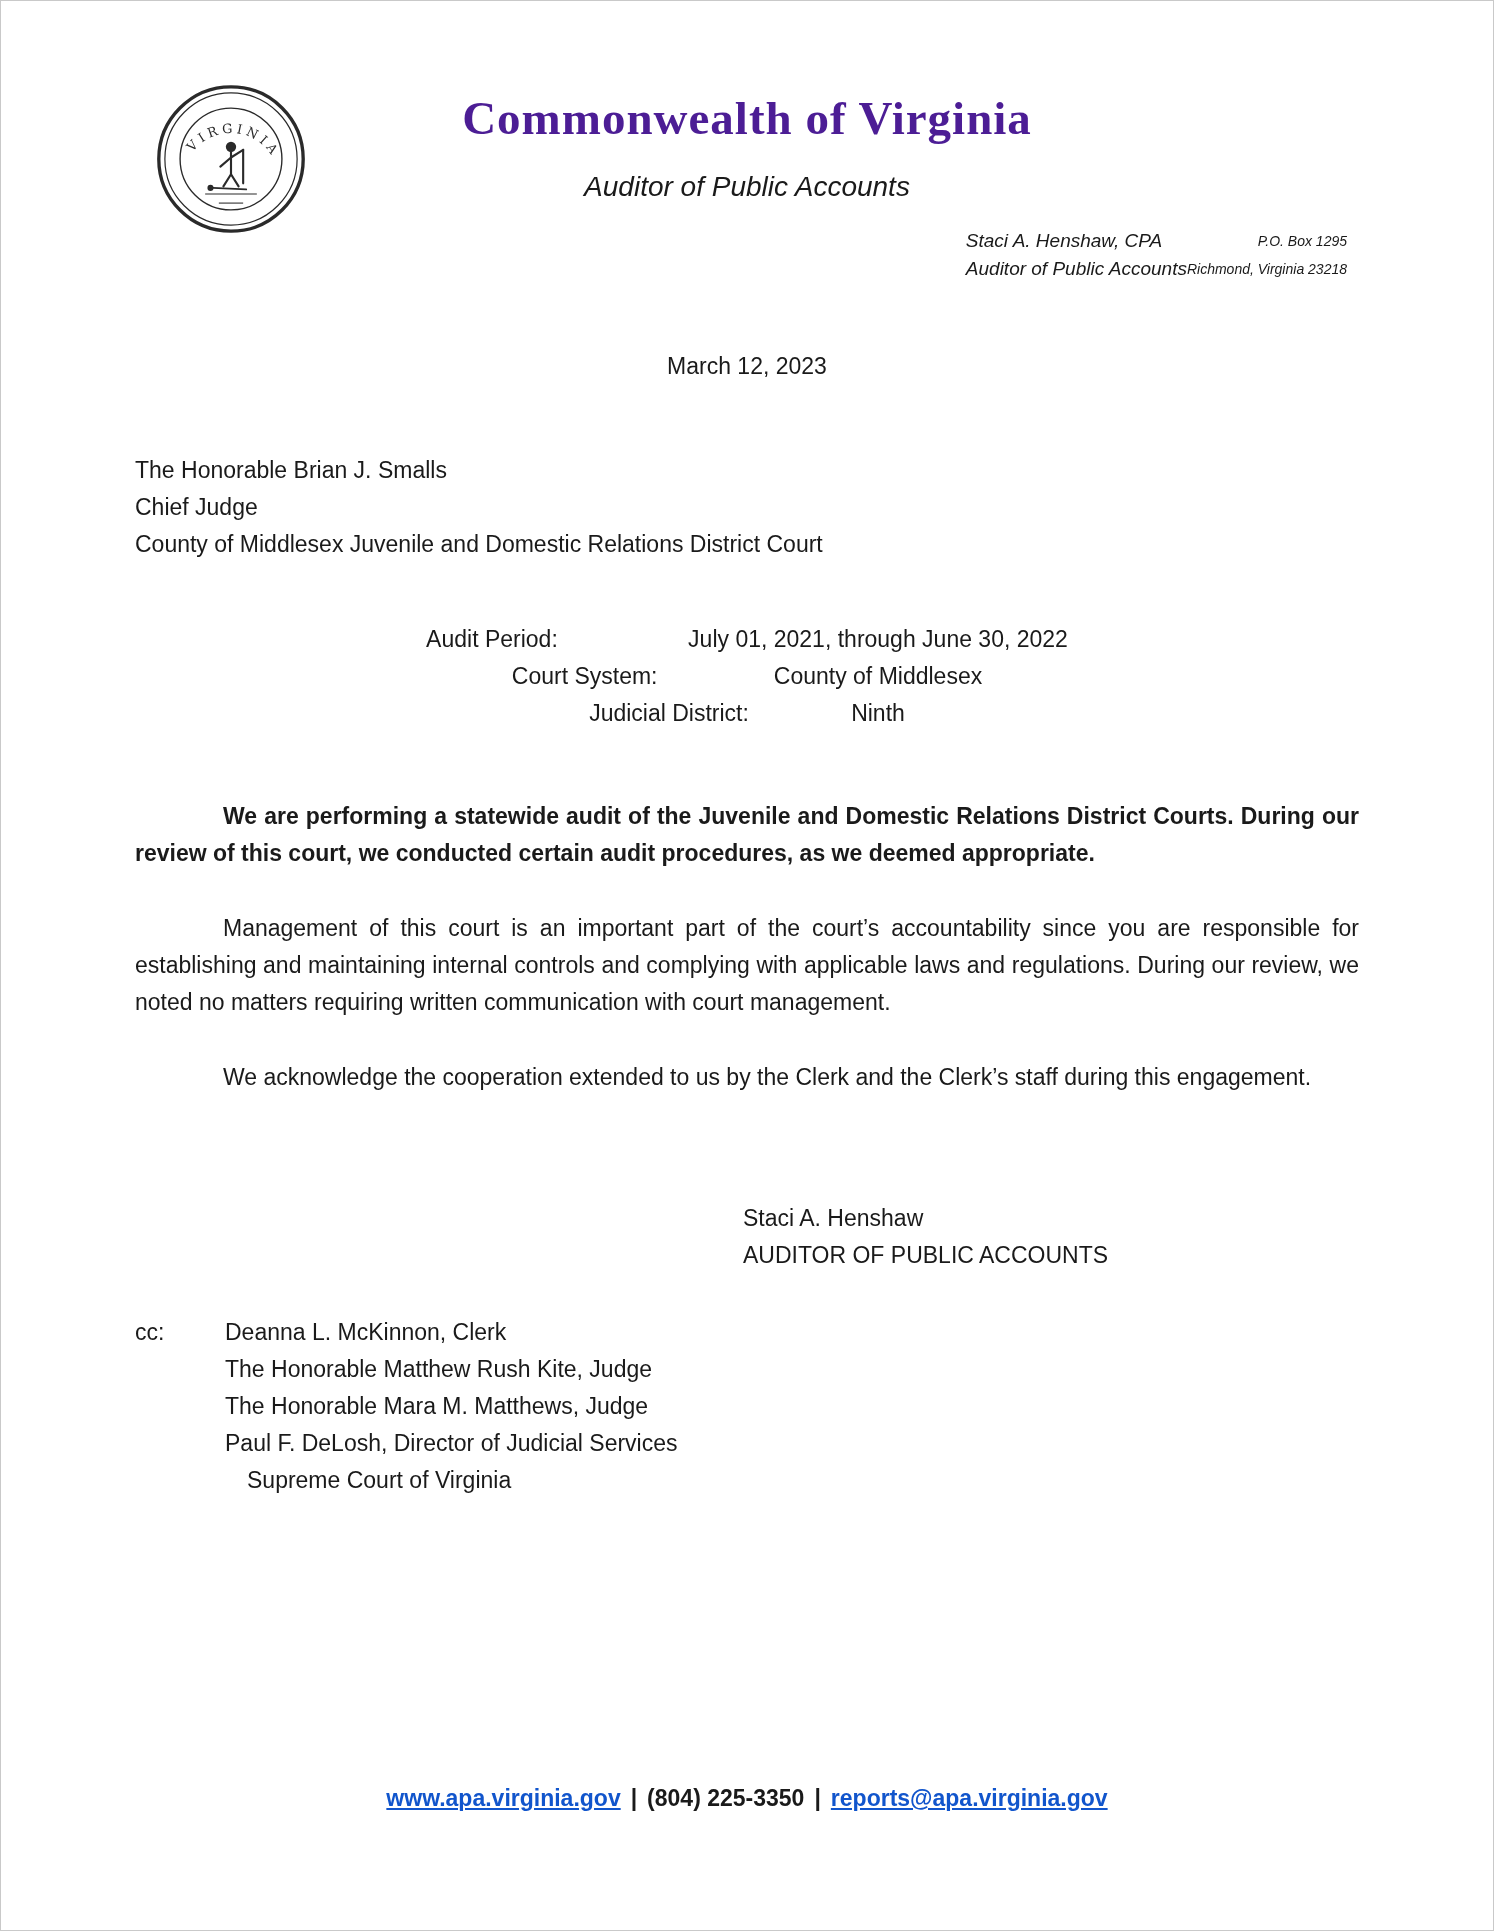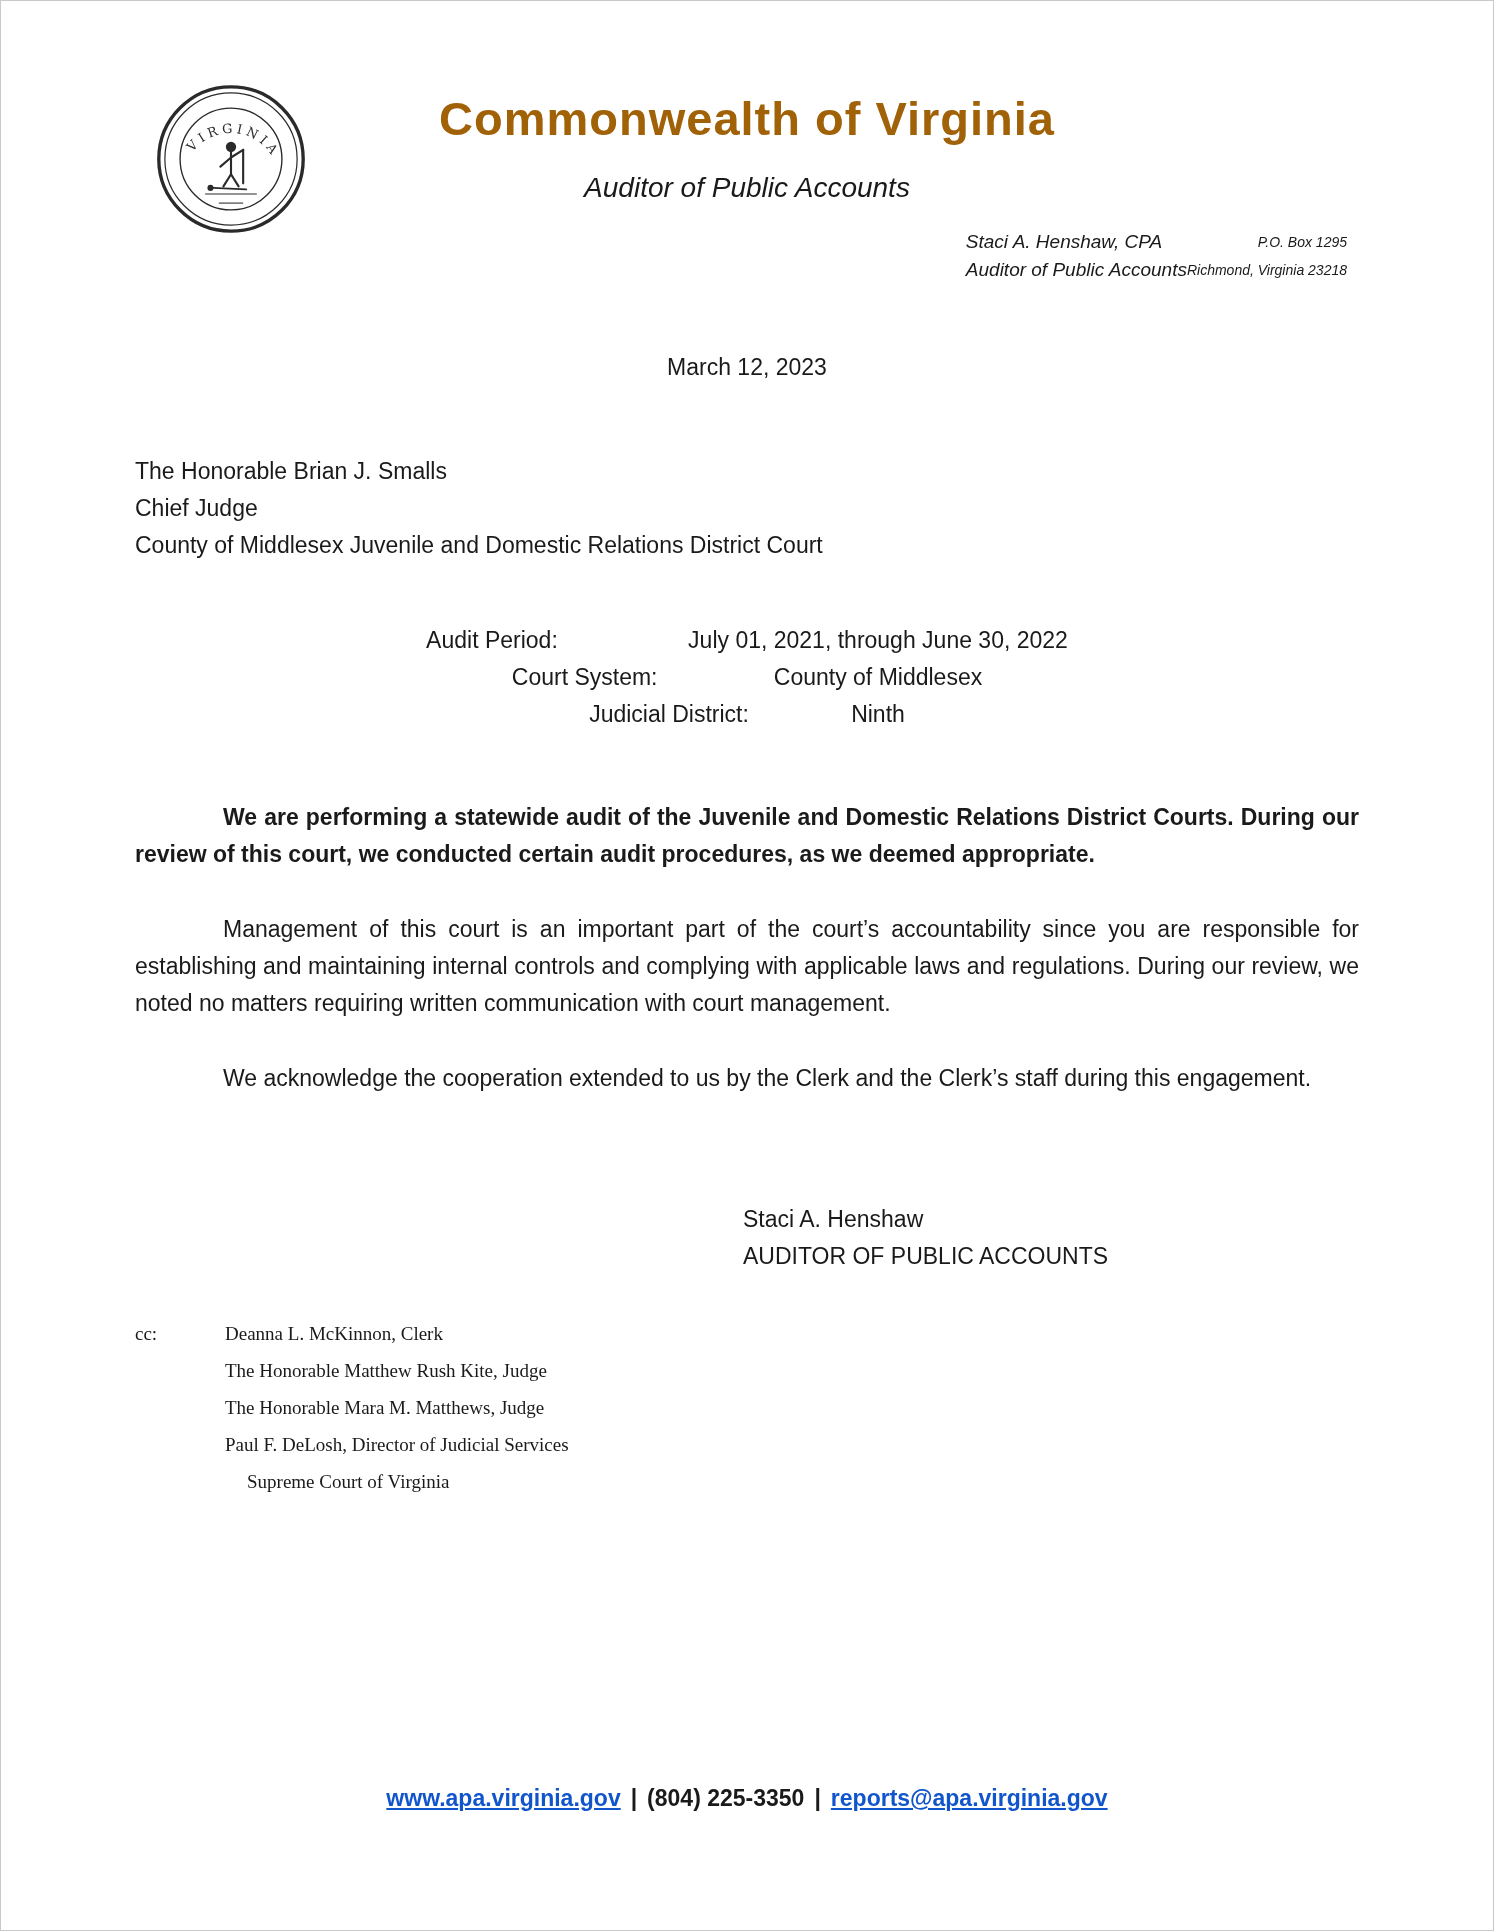--- a/index.html
+++ b/index.html
@@ -25,25 +25,25 @@
   .letterhead { position: relative; }
   .seal {
     position: absolute;
     left: 20px;
     top: 20px;
     width: 152px;
     height: 152px;
   }
   .org-title {
     text-align: center;
-    font-family: Liberation Sans, sans-serif;
+    font-family: Liberation Serif, serif;
     font-weight: 700;
     font-size: 47px;
     letter-spacing: 1px;
-    color: #a16207;
+    color: #4c1d95;
     padding-top: 28px;
   }
   .org-subtitle {
     text-align: center;
     font-style: italic;
     font-size: 28px;
     color: #1a1a1a;
     margin-top: 26px;
   }
   .letterhead-row {
@@ -86,23 +86,22 @@
     font-size: 23px;
     line-height: 37px;
   }
   .initials {
     margin-top: 62px;
     font-size: 23px;
   }
   .cc-block {
     display: flex;
     margin-top: 40px;
-    font-size: 19px;
-    line-height: 37px;
-    font-family: Liberation Serif, serif;
+    font-size: 23px;
+    line-height: 37px;
   }
   .cc-label { width: 90px; flex: 0 0 90px; }
   .cc-list .cc-item { }
   .cc-list .cc-item.indented { padding-left: 22px; }
 
   
   .footer {
     position: absolute;
     left: 0;
     right: 0;

